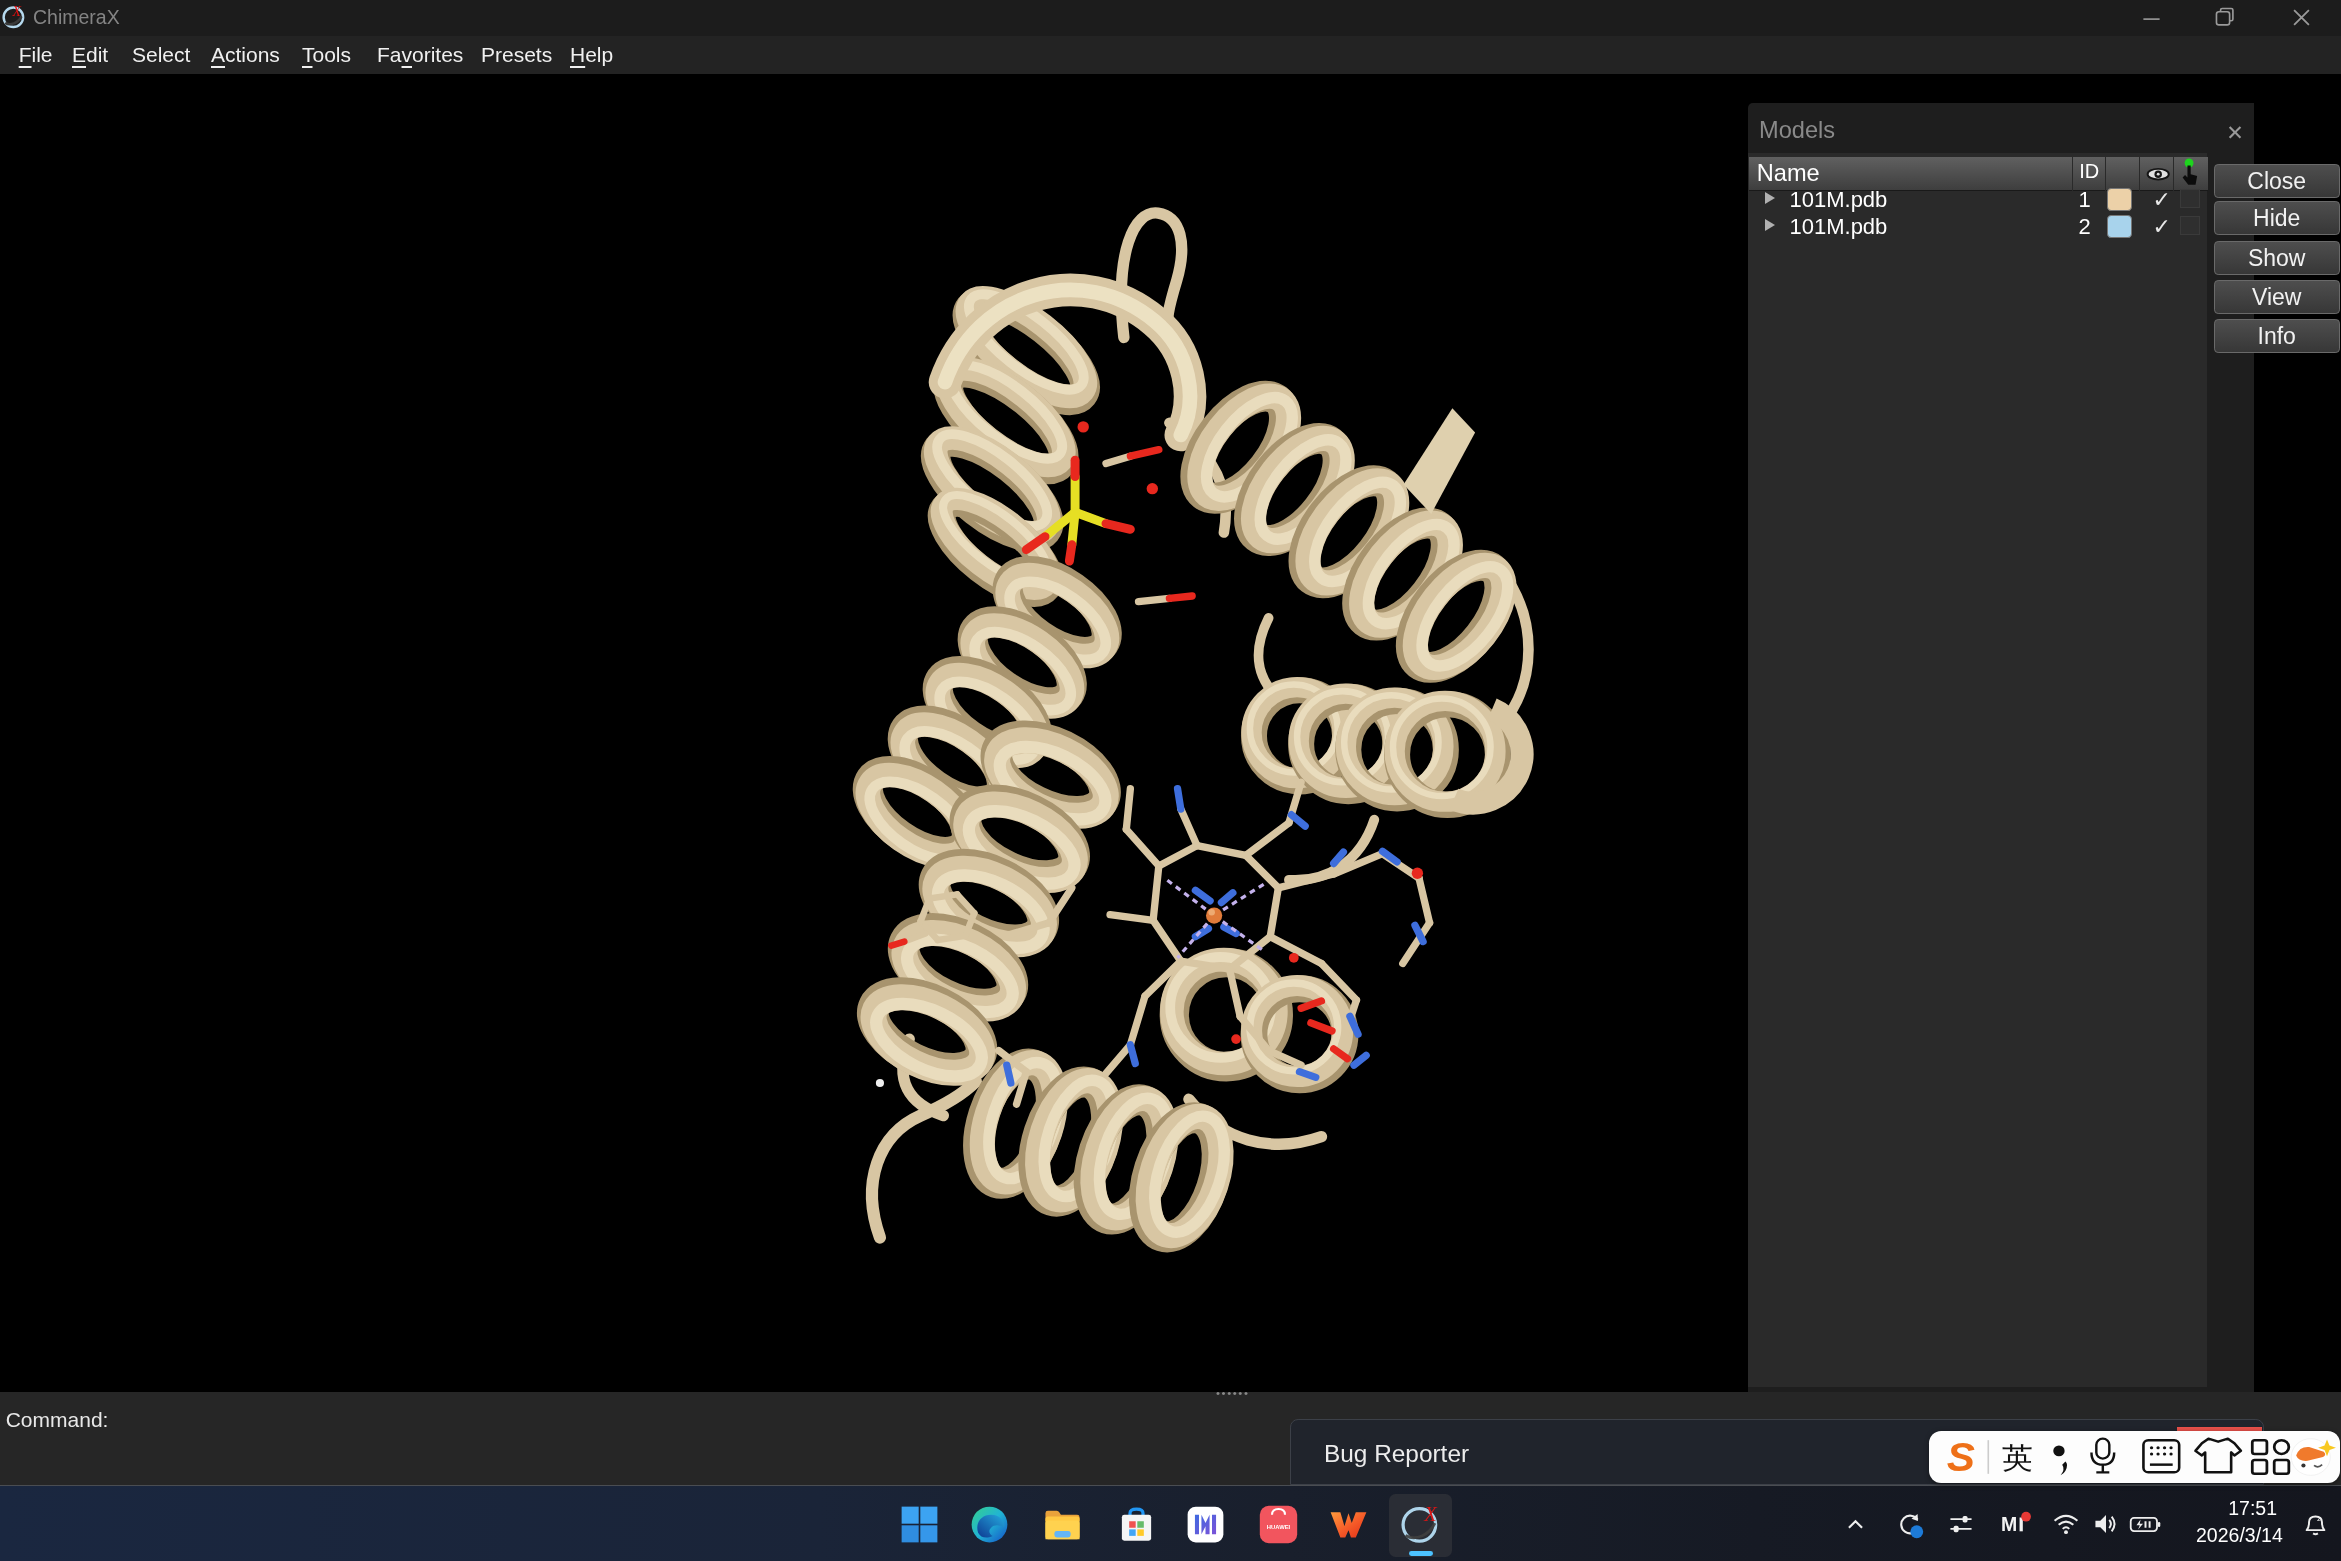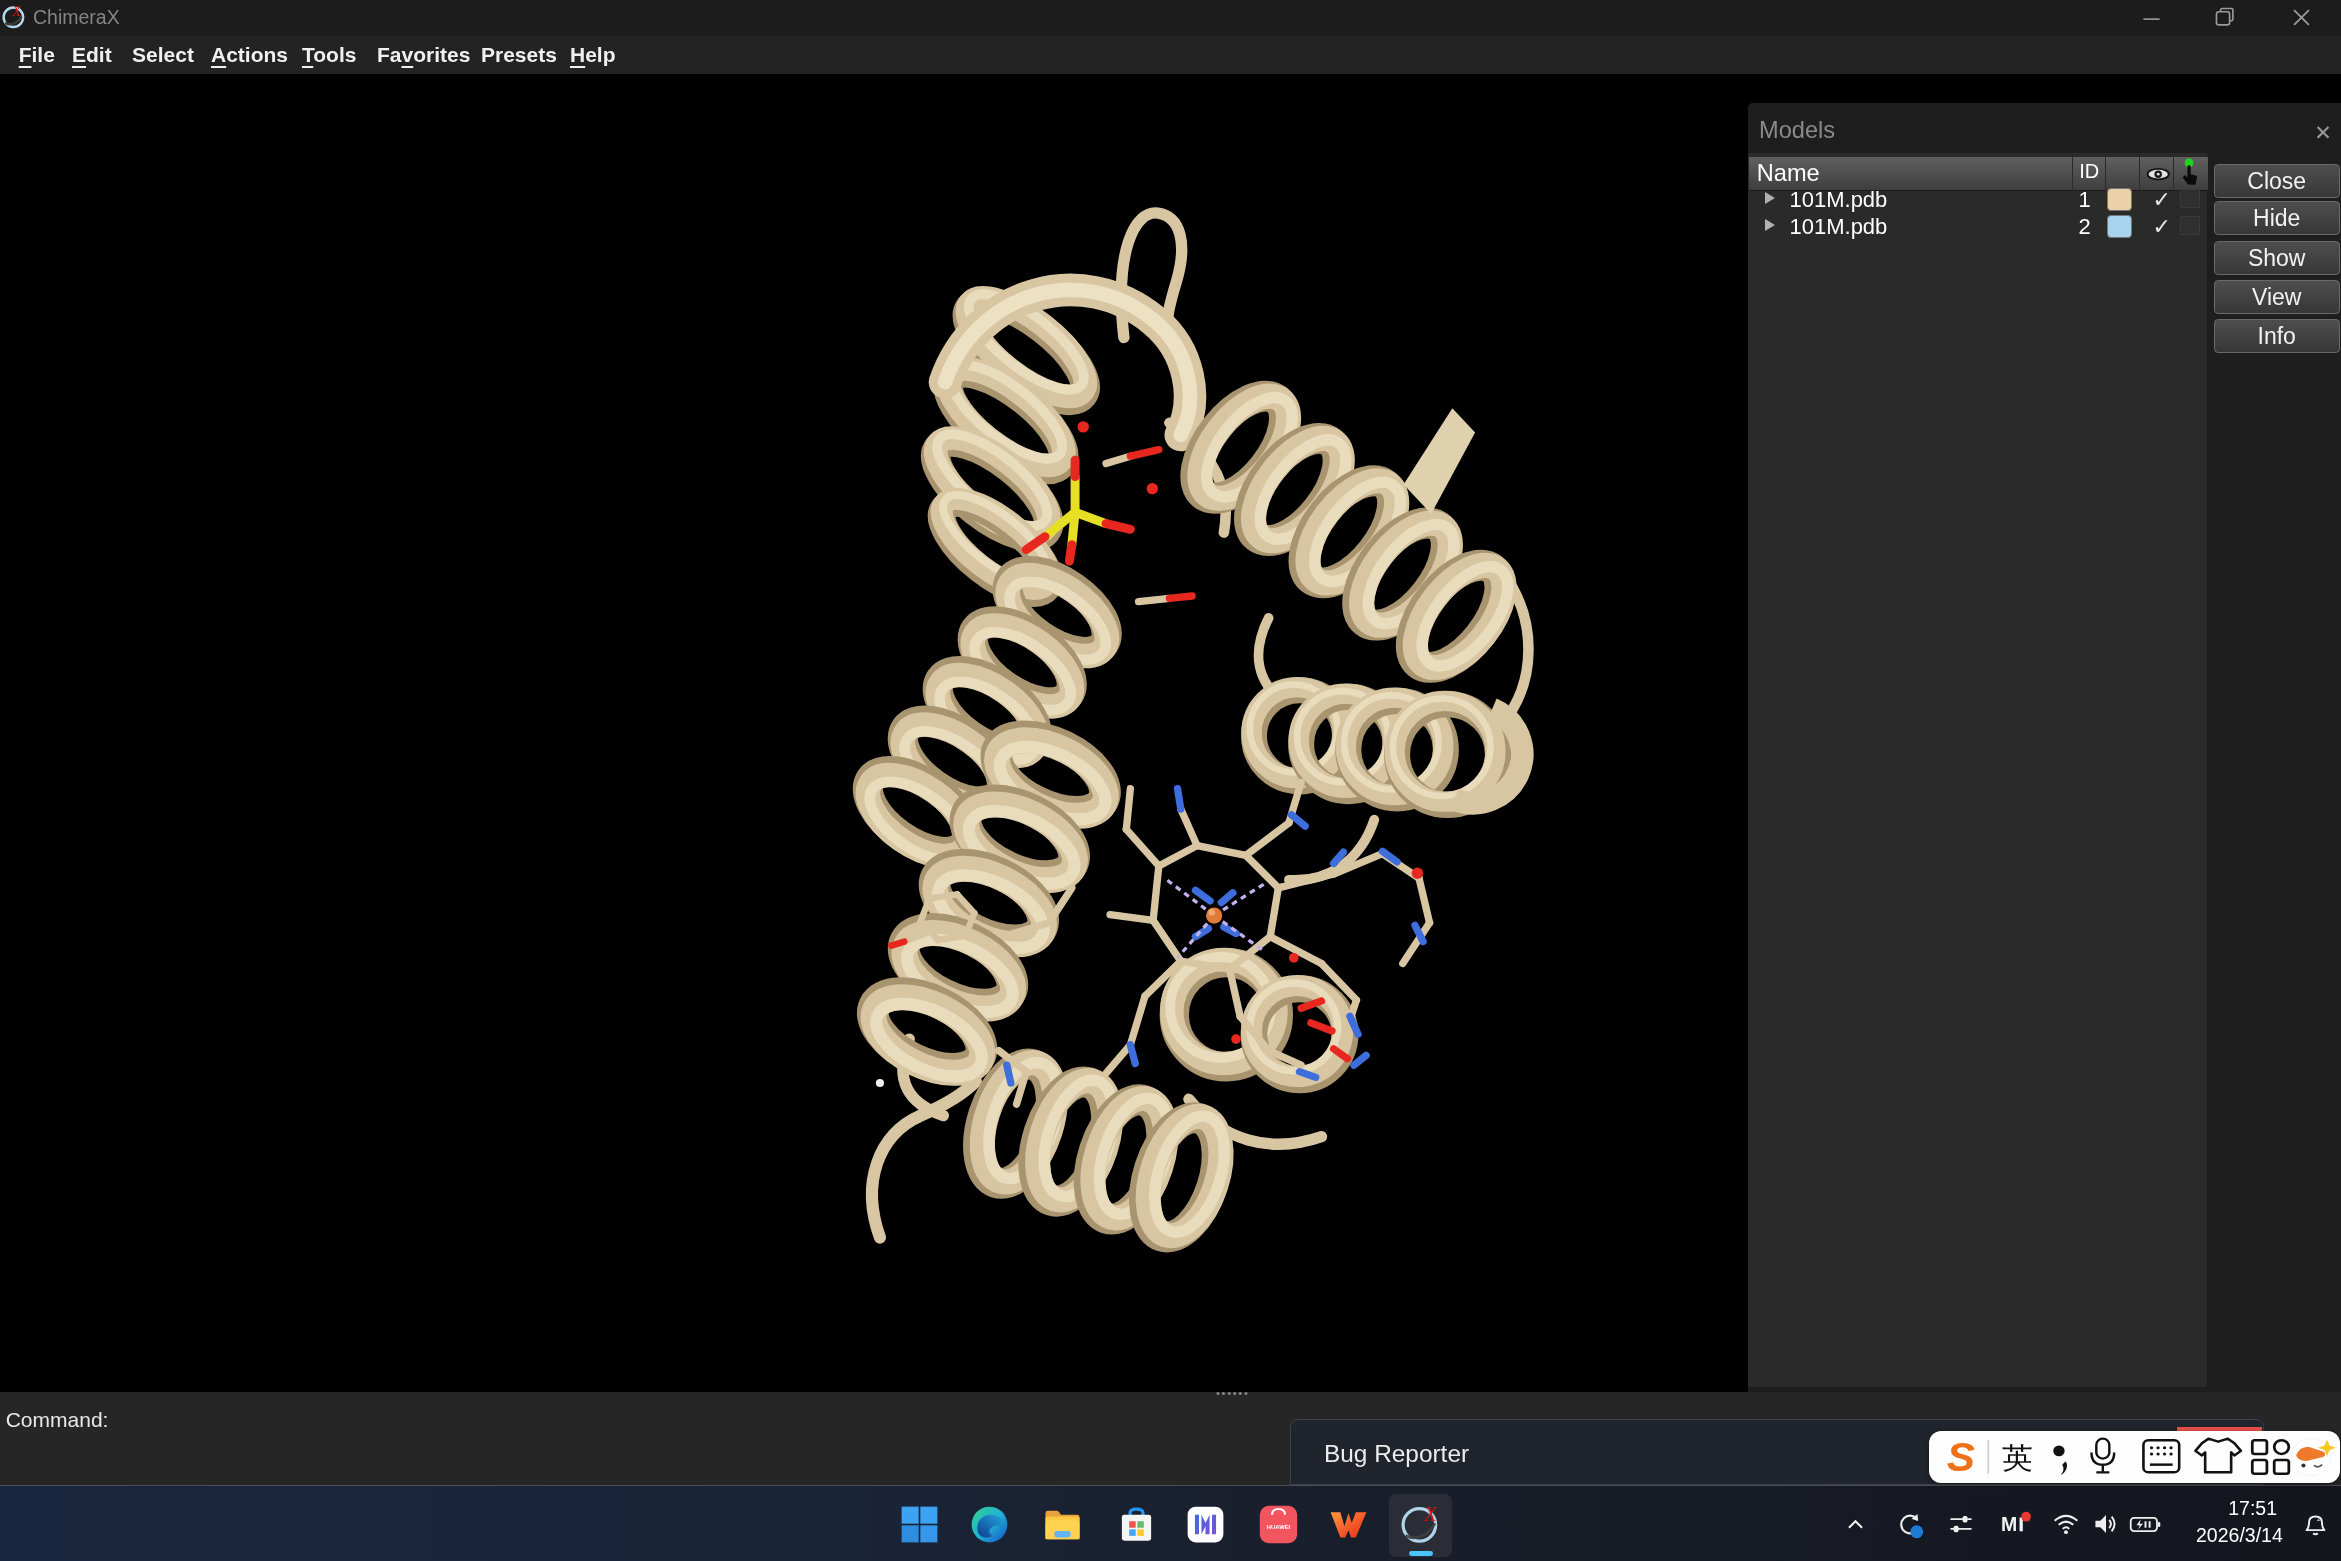--- a/index.html
+++ b/index.html
@@ -1,25 +1,25 @@
 <!DOCTYPE html>
 <html style="font-size:13px"><head>
 <meta charset="utf-8">
 <style>
 * { margin:0; padding:0; box-sizing:border-box; }
 html,body { width:2342px; height:1561px; background:#000; overflow:hidden;
   font-family:"Liberation Sans", sans-serif; }
 .abs { position:absolute; }
 #titlebar { position:absolute; left:0; top:0; width:2342px; height:36px; background:#1c1c1c; }
 #menubar { position:absolute; left:0; top:36px; width:2342px; height:38px; background:#232323; }
-.menuitem { position:absolute; top:0; height:38px; line-height:38px; color:#f0f0f0; font-size:21px;font-weight:bold; }
+.menuitem { position:absolute; top:0; height:38px; line-height:38px; color:#f0f0f0; font-size:21px; }
 .menuitem u { text-decoration-thickness:1.6px; text-underline-offset:4.1px; }
 #viewport { position:absolute; left:0; top:74px; width:1742px; height:1318px; background:#000; }
 #rightcol { position:absolute; left:1742px; top:74px; width:600px; height:1318px; background:#000; }
-#panel { position:absolute; left:5.7px; top:28.5px; width:594px; height:1290px; background:#1e1e1e; border-radius:4.9px 0 0 0; }
+#panel { position:absolute; left:5.7px; top:28.5px; width:506px; height:1290px; background:#1e1e1e; border-radius:4.9px 0 0 0; }
 #paneltitle { position:absolute; left:11.4px; top:14.6px; color:#8a8a8a; font-size:23.6px; }
 #panelx { position:absolute; right:9.8px; top:18px; color:#9a9a9a; font-size:21px; }
 #mtable { position:absolute; left:0.8px; top:50px; width:459px; height:1234px; background:#2a2a2a; }
 #mheader { position:absolute; left:0; top:4px; width:460px; height:34px;
   background:linear-gradient(#606060,#3e3e3e); border-bottom:1.6px solid #191919; color:#fff; }
 .hcol { position:absolute; top:0; height:34px; border-left:0.8px solid #2a2a2a; }
 .mrow { position:absolute; left:0; width:460px; height:27px; color:#fff; font-size:22px; }
 .tri { position:absolute; left:16.3px; top:5.7px; width:0; height:0;
   border-left:10.6px solid #b0b0b0; border-top:6.5px solid transparent; border-bottom:6.5px solid transparent; }
 .mname { position:absolute; left:41px; top:0px; }

